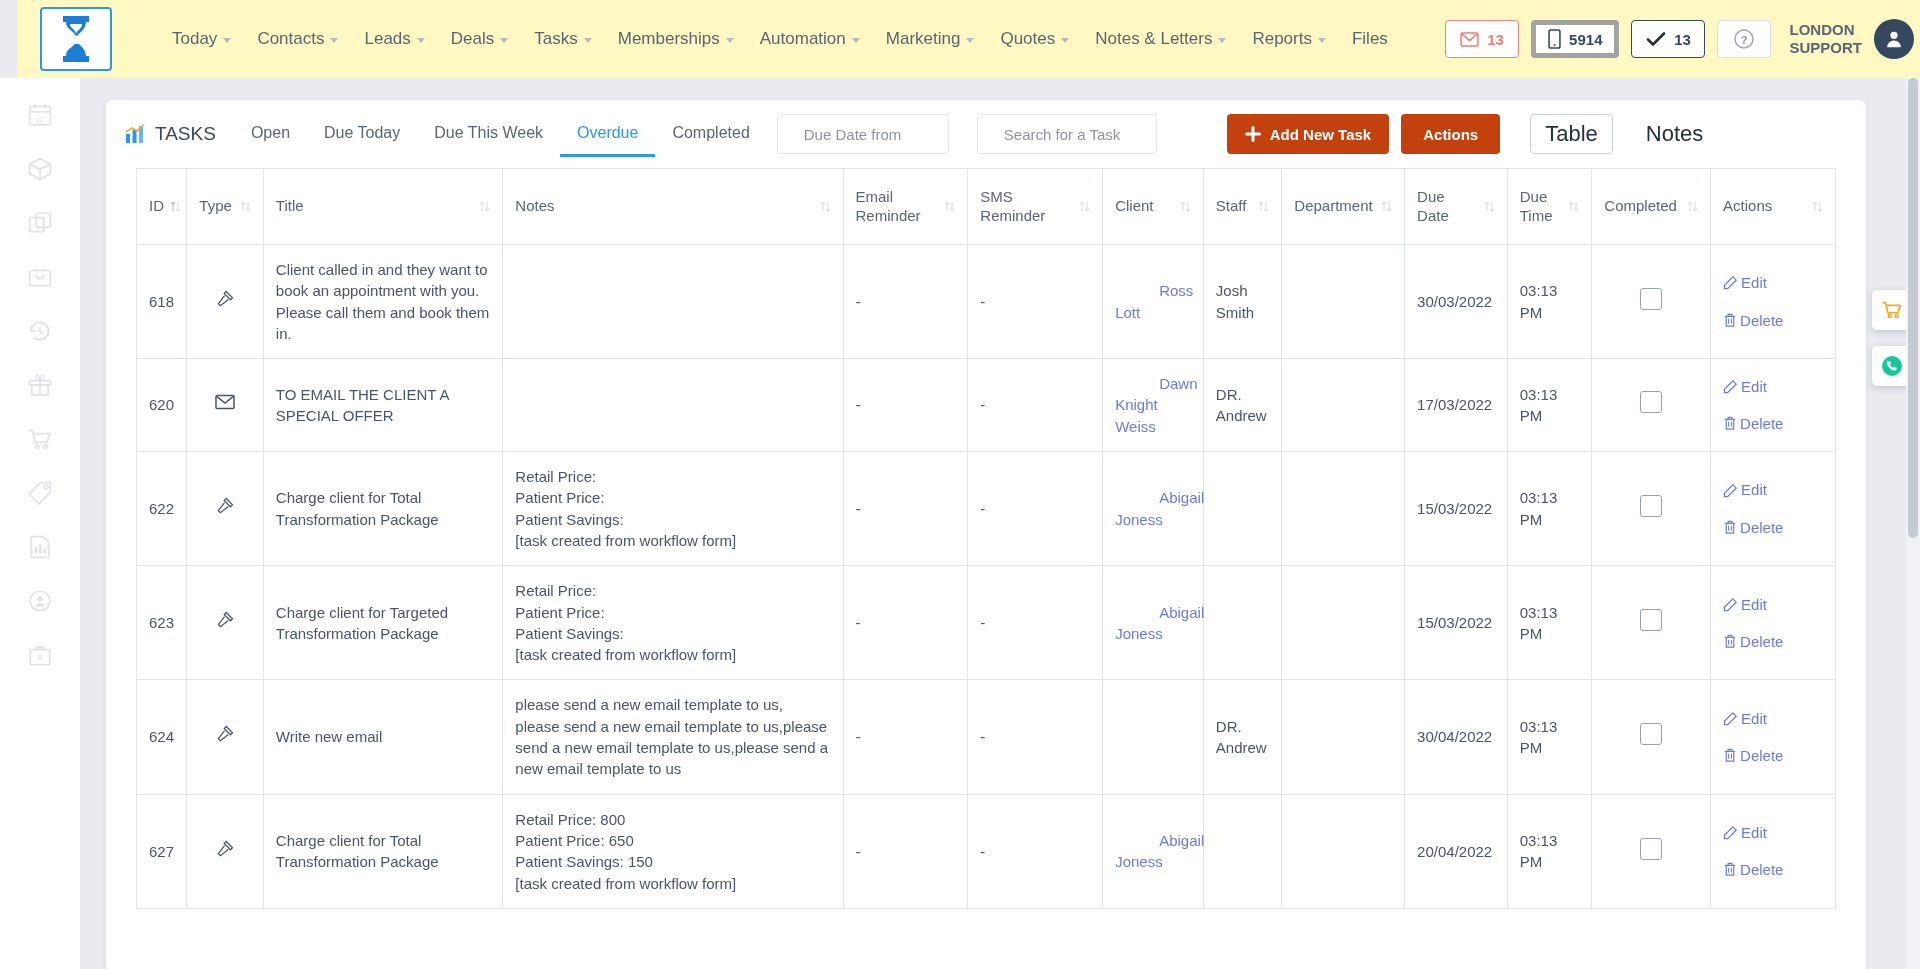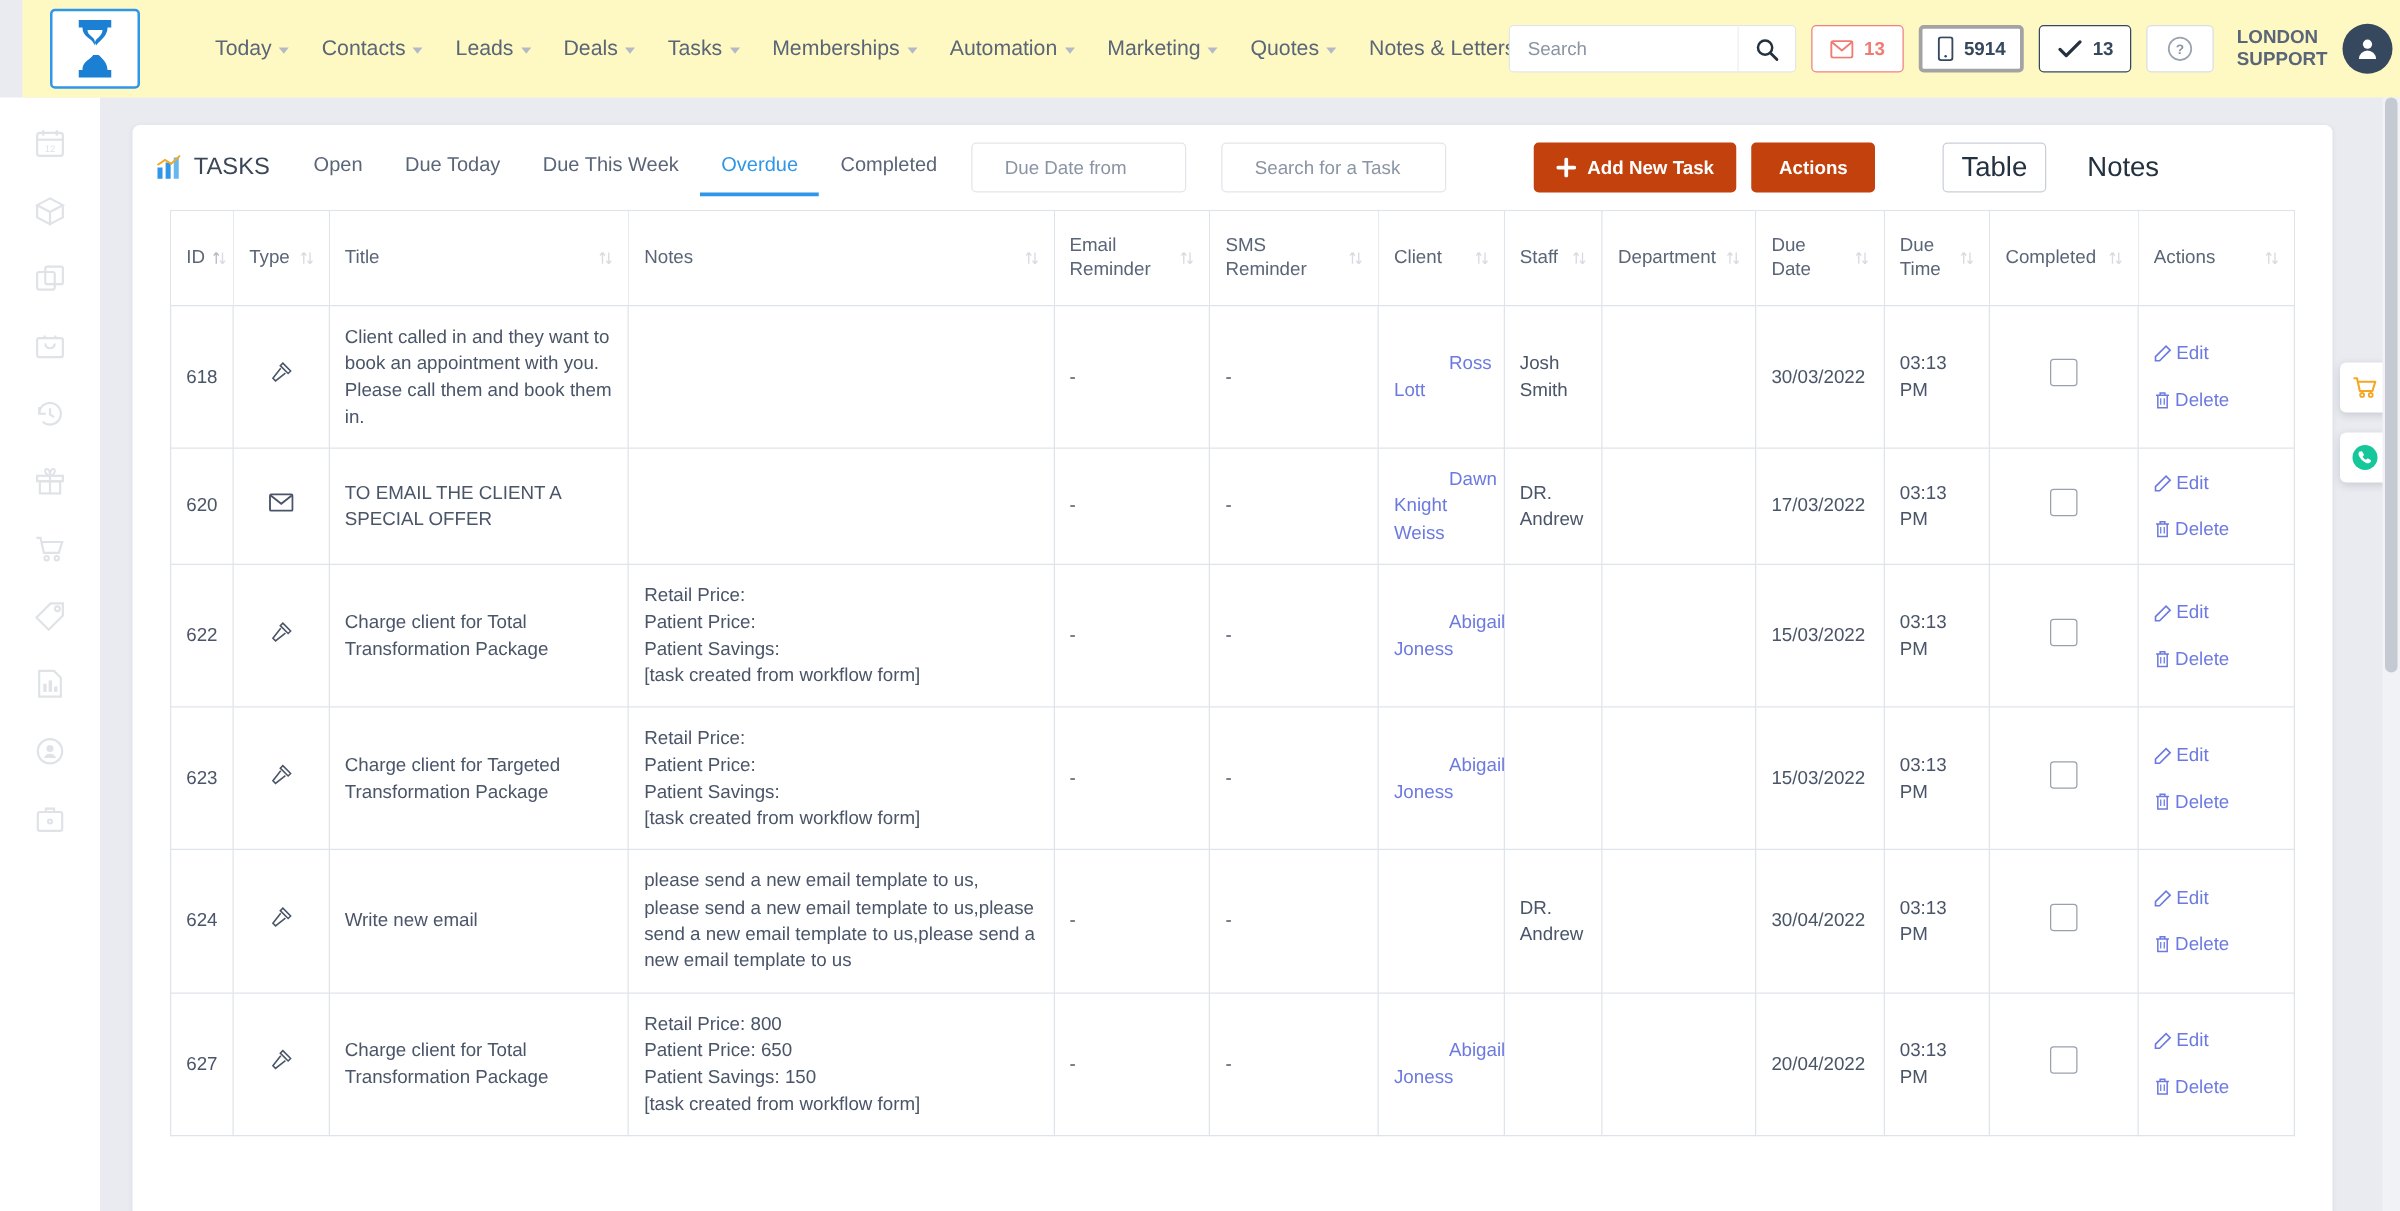--- a/index.html
+++ b/index.html
@@ -51,21 +51,21 @@
   .searchbtn {
     width: 46px; height: 36px; display: flex; align-items: center; justify-content: center;
     border-left: 1px solid #eceff3; cursor: pointer; background: #fff;
   }
   .pill {
     height: 38px; min-width: 74px; padding: 0 12px; border-radius: 4px;
     display: flex; align-items: center; justify-content: center; gap: 8px;
     font-size: 15px; font-weight: bold; cursor: pointer; background: #fff;
   }
   .pill.mail { border: 1px solid #f08080; color: #ef7b72; }
-  .pill.sms  { border: 3px solid #a3a3a3; color: #36485e; }
+  .pill.sms  { border: 5px solid #a3a3a3; color: #36485e; }
   .pill.chk  { border: 1px solid #36485e; color: #36485e; }
   .pill.help { border: 1px solid #d9dee5; color: #8b94a3; min-width: 54px; }
   .username {
     font-size: 15px; font-weight: bold; color: #5a6577; line-height: 1.18;
     text-align: left; margin-left: 6px;
   }
   .avatar {
     width: 40px; height: 40px; border-radius: 50%; background: #36485e;
     display: flex; align-items: center; justify-content: center; cursor: pointer;
   }
@@ -113,21 +113,21 @@
     display: flex; align-items: center; gap: 9px;
     font-family: "Liberation Sans", sans-serif;
   }
   #add-task-btn { margin-left: 70px; }
   #actions-btn  { margin-left: 12px; padding: 0 22px; }
   .viewtoggle { display: flex; align-items: center; margin-left: 30px; gap: 18px; }
   .vbtn {
     font-size: 22px; color: #24313f; padding: 6px 14px; cursor: pointer;
     border: 1px solid transparent; border-radius: 4px;
   }
-  .vbtn.sel { border-color: #c8cfd8; margin-left: 24px; }
+  .vbtn.sel { border-color: #c8cfd8; }
 
   .showrow {
     display: flex; align-items: center; gap: 10px; font-size: 15px;
     color: #5a6577; padding: 14px 0 16px 30px;
   }
   .selwrap {
     position: relative; display: inline-flex; align-items: center;
     border: 1px solid #d9dee5; border-radius: 4px; height: 34px; padding: 0 22px 0 12px;
     background: #fff; cursor: pointer;
   }
@@ -254,29 +254,20 @@
     <div class="navitem">
         <span>Reports</span>
         <i class="caret"></i>
       </div>
     <div class="navitem">
         <span>Files</span>
       </div>
   </nav>
 
   <div class="right-tools">
-    <div class="searchwrap">
-      <input type="text" placeholder="Search" style="">
-      <div class="searchbtn">
-        <svg width="19" height="19" viewBox="0 0 20 20">
-          <circle cx="8.5" cy="8.5" r="6" fill="none" stroke="#24313f" stroke-width="2.1"></circle>
-          <line x1="13" y1="13" x2="18.5" y2="18.5" stroke="#24313f" stroke-width="2.4" stroke-linecap="round"></line>
-        </svg>
-      </div>
-    </div>
 
     <div class="pill mail">
       <svg width="19" height="15" viewBox="0 0 20 16">
         <rect x="1" y="1" width="18" height="14" rx="1.5" fill="none" stroke="#ef7b72" stroke-width="1.6"></rect>
         <path d="M1.6 2 L10 9 L18.4 2" fill="none" stroke="#ef7b72" stroke-width="1.6"></path>
       </svg>
       <span>13</span>
     </div>
 
     <div class="pill sms">

